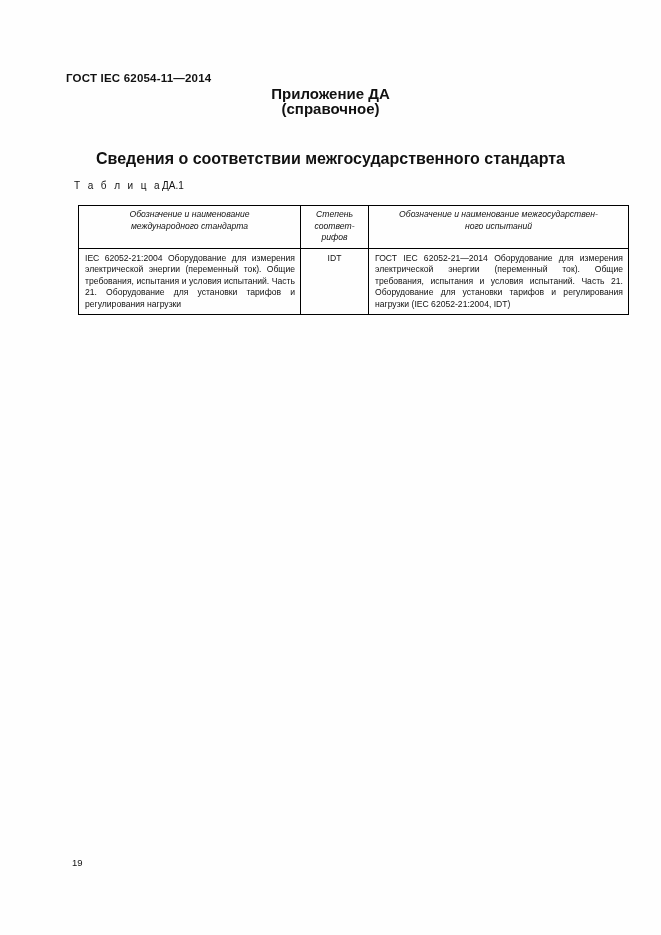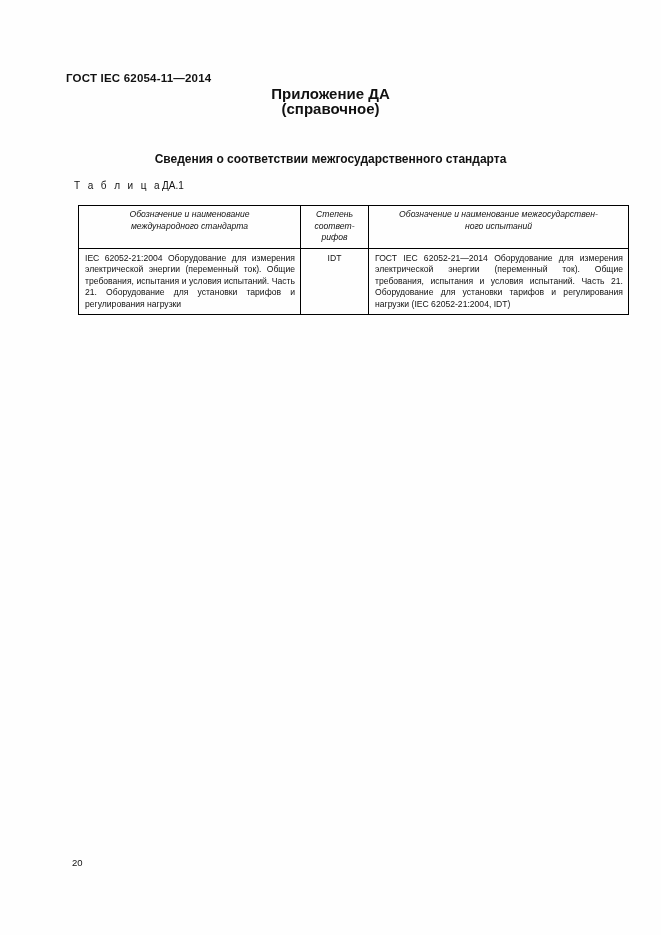--- a/index.html
+++ b/index.html
@@ -42,21 +42,21 @@
   }
   .annex-block .sub {
     font-weight: bold;
   }
   .doc-title {
     position: absolute;
     left: 0;
     right: 0;
     top: 152px;
     text-align: center;
-    font-size: 12px;
+    font-size: 16px;
     font-weight: bold;
     line-height: 14.5px;
     color: #111;
   }
   .table-caption {
     position: absolute;
     left: 74px;
     top: 180px;
     font-size: 10px;
     color: #111;
@@ -173,15 +173,15 @@
         <td>
           <div class="cell-center">IDT</div>
         </td>
         <td>
           <div class="cell-body">ГОСТ IEC 62052-21—2014 Оборудование для из­мерения электрической энергии (переменный ток). Общие требования, испытания и условия испыта­ний. Часть 21. Оборудование для установки та­рифов и регулирования нагрузки (IEC 62052-21:2004, IDT)</div>
         </td>
       </tr>
     </tbody>
   </table>
 
-  <div class="page-number">20</div>
+  <div class="page-number">19</div>
 
 </div>
 
 </body></html>

